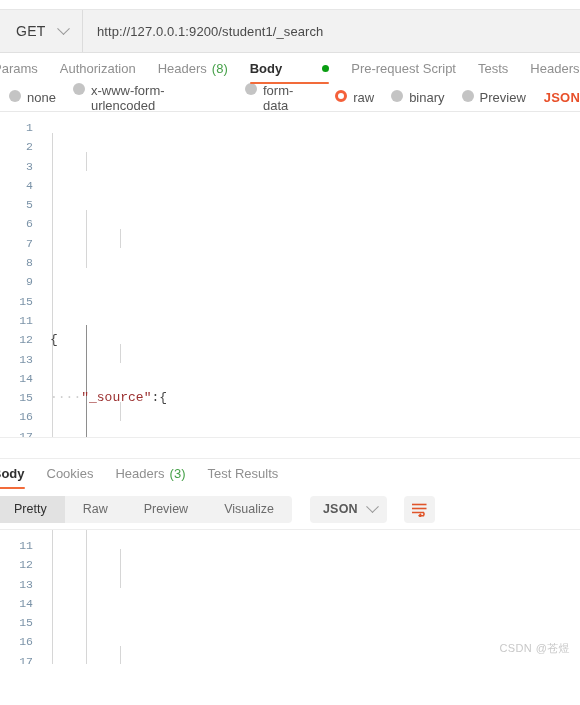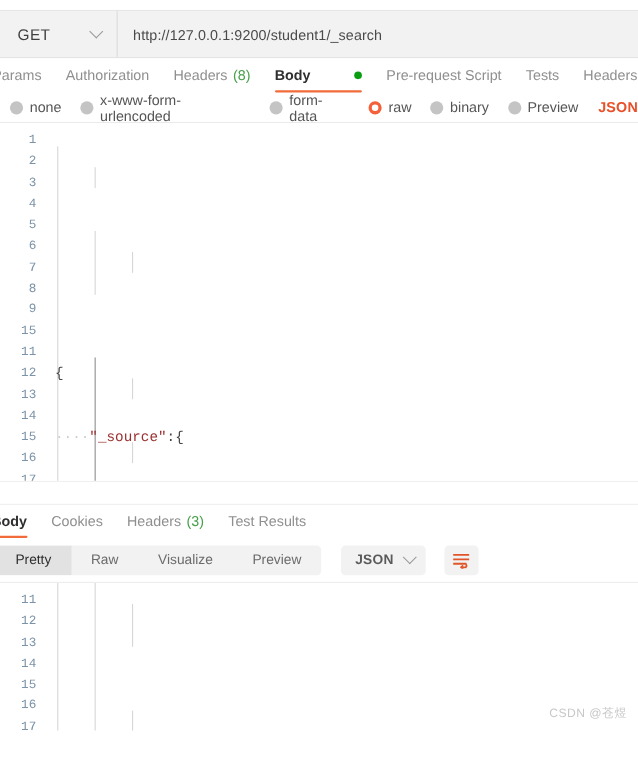--- a/index.html
+++ b/index.html
@@ -14,21 +14,21 @@
   
   .top-strip { height: 10px; background:#ffffff; border-bottom:1px solid #e6e6e6; }
 
   .urlbar {
     display:flex; align-items:stretch;
     height: 43px;
     background:#f2f2f2;
     border-bottom:1px solid #e0e0e0;
   }
   .method {
-    width: 107px;
+    width: 83px;
     display:flex; align-items:center; justify-content:space-between;
     padding: 0 14px 0 16px;
     border-right:1px solid #dcdcdc;
     cursor:pointer;
   }
   .method-label { font-size:14px; color:#3f3f3f; letter-spacing:.3px; }
   .chev {
     width:9px; height:9px;
     border-right:1.3px solid #9a9a9a;
     border-bottom:1.3px solid #9a9a9a;
@@ -70,21 +70,21 @@
     background:#0a9d12; display:inline-block;
   }
 
   
   .radios {
     display:flex; align-items:center;
     height:28px; padding-left:0;
     border-bottom:1px solid #e8e8e8;
   }
   .radio {
-    display:flex; align-items:center; gap:6px;
+    display:flex; align-items:flex-start; gap:6px;
     margin-right:17px; cursor:pointer;
     font-size:13px; color:#555;
   }
   .radio:first-child { margin-left:9px; }
   .dot {
     width:12px; height:12px; border-radius:50%;
     background:#c4c4c4; flex:none;
   }
   .dot.on {
     background:#fff;
@@ -318,22 +318,22 @@
     </div>
     <div class="rtab">
       <span>Test Results</span>
     </div>
   </div>
 
   <div class="res-toolbar">
     <div class="segment">
       <div class="seg active">Pretty</div>
       <div class="seg">Raw</div>
+      <div class="seg">Preview</div>
       <div class="seg">Visualize</div>
-      <div class="seg">Preview</div>
     </div>
     <div class="format-select">
       <span>JSON</span>
       <span class="chev"></span>
     </div>
     <div class="wrap-btn">
       <svg width="17" height="15" viewBox="0 0 17 15">
         <line x1="1" y1="2.5" x2="15.5" y2="2.5" stroke="#e0552a" stroke-width="1.6"></line>
         <line x1="1" y1="6.5" x2="15.5" y2="6.5" stroke="#e0552a" stroke-width="1.6"></line>
         <path d="M1 10.5 H12.5 a2.6 2.6 0 0 1 0 3.2 H8.6" fill="none" stroke="#e0552a" stroke-width="1.6"></path>

